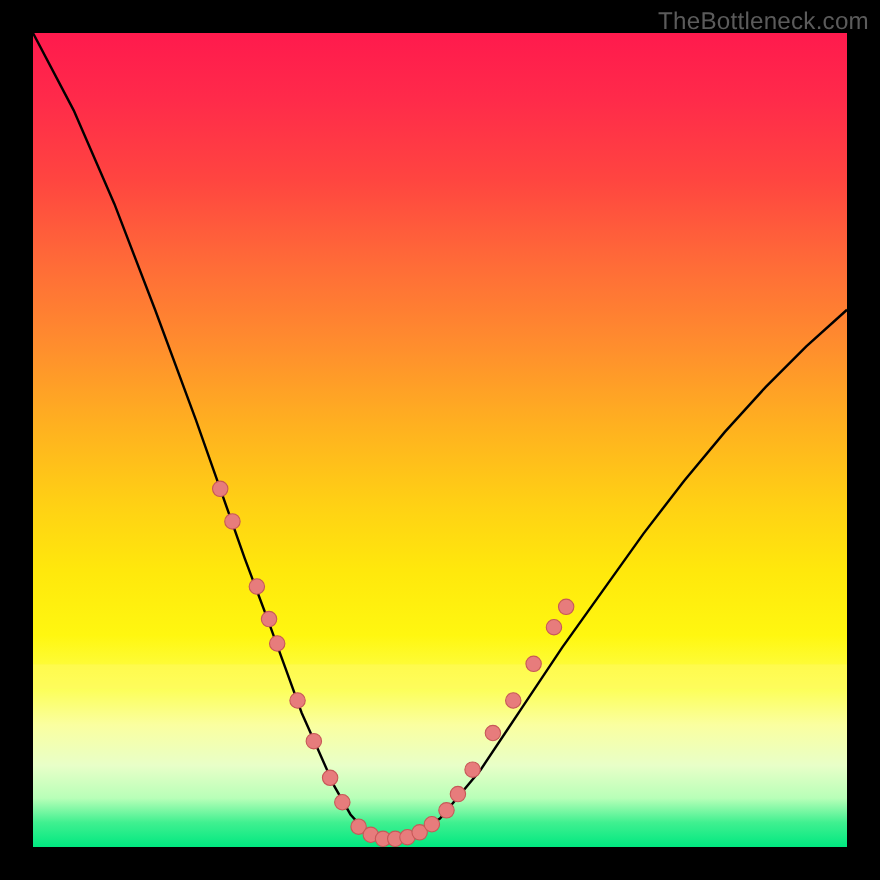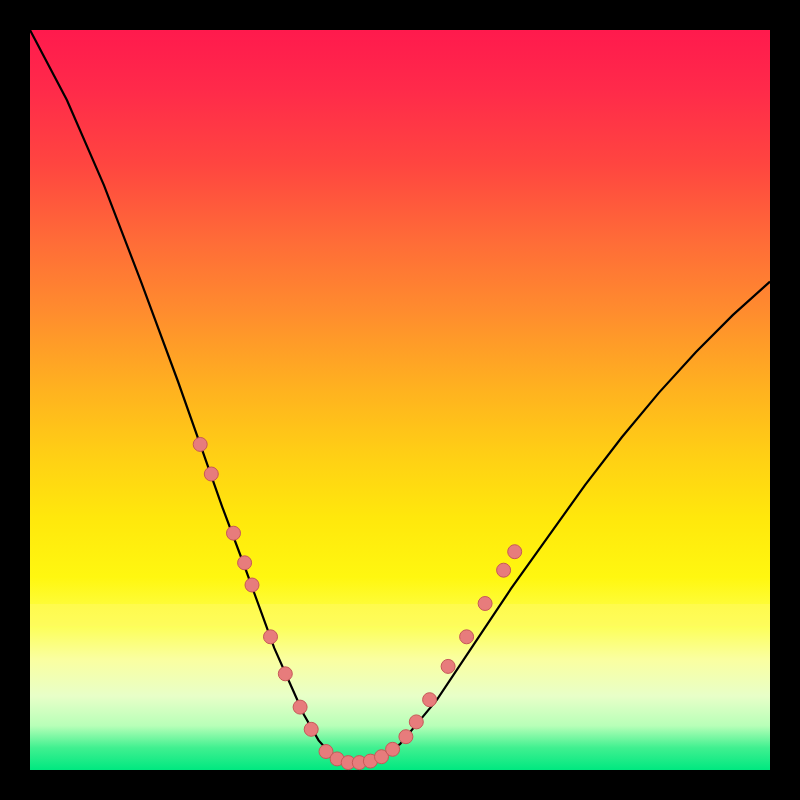--- a/index.html
+++ b/index.html
@@ -100,13 +100,14 @@
         <circle cx="386.3" cy="691.9" r="7" fill="#e77c7c" stroke="#c75858" stroke-width="1"></circle>
         <circle cx="399.6" cy="669.7" r="7" fill="#e77c7c" stroke="#c75858" stroke-width="1"></circle>
         <circle cx="418.1" cy="636.4" r="7" fill="#e77c7c" stroke="#c75858" stroke-width="1"></circle>
         <circle cx="436.6" cy="606.8" r="7" fill="#e77c7c" stroke="#c75858" stroke-width="1"></circle>
         <circle cx="455.1" cy="573.5" r="7" fill="#e77c7c" stroke="#c75858" stroke-width="1"></circle>
         <circle cx="473.6" cy="540.2" r="7" fill="#e77c7c" stroke="#c75858" stroke-width="1"></circle>
         <circle cx="484.7" cy="521.7" r="7" fill="#e77c7c" stroke="#c75858" stroke-width="1"></circle>
       </g>
   </svg>
 
+  <div class="watermark">TheBottleneck.com</div>
 </div>
 
 </body></html>

